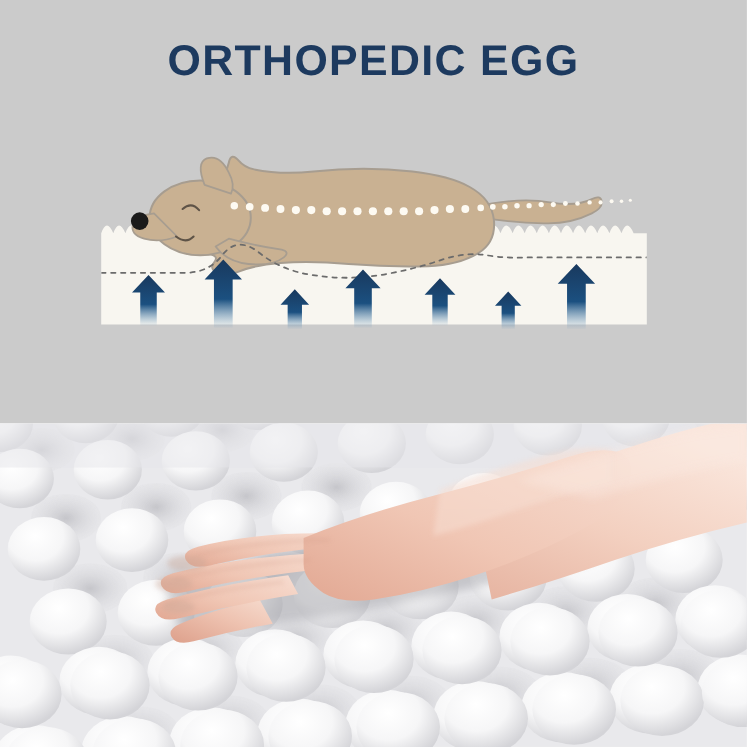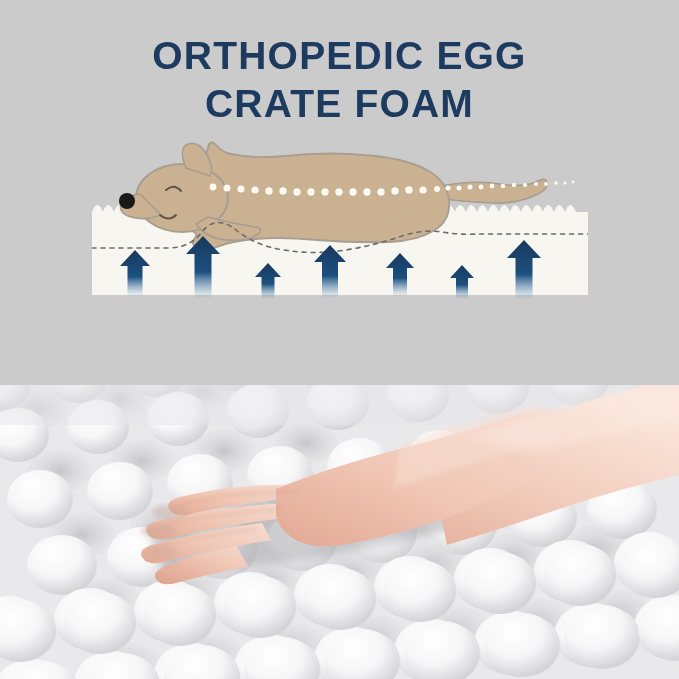--- a/index.html
+++ b/index.html
@@ -78,21 +78,20 @@
 </style>
 </head>
 <body>
 
 <div id="page">
 
   <div id="info-panel">
 
     <div id="title-block">
       <span class="title-line">ORTHOPEDIC EGG</span>
-      <span class="title-line">CRATE FOAM</span>
     </div>
 
     <div id="illustration">
       <svg width="679" height="190" viewBox="0 0 679 190" xmlns="http://www.w3.org/2000/svg">
         <defs>
           <linearGradient id="arrowFade" x1="0" y1="0" x2="0" y2="1">
             <stop offset="0%" stop-color="#19395e" stop-opacity="1"></stop>
             <stop offset="58%" stop-color="#1b5080" stop-opacity="1"></stop>
             <stop offset="100%" stop-color="#5f93bd" stop-opacity="0.05"></stop>
           </linearGradient>

